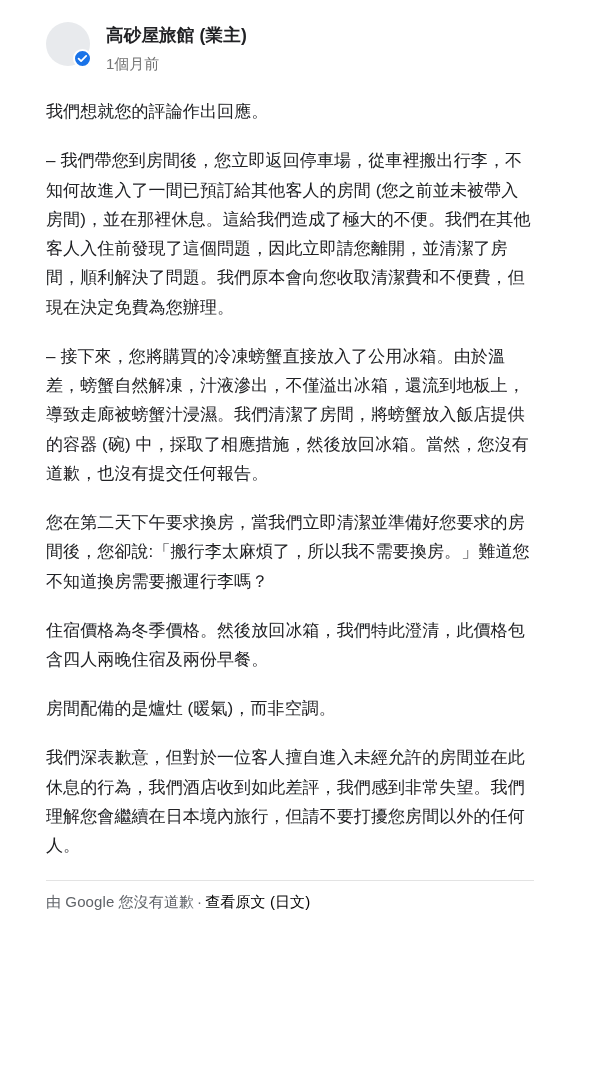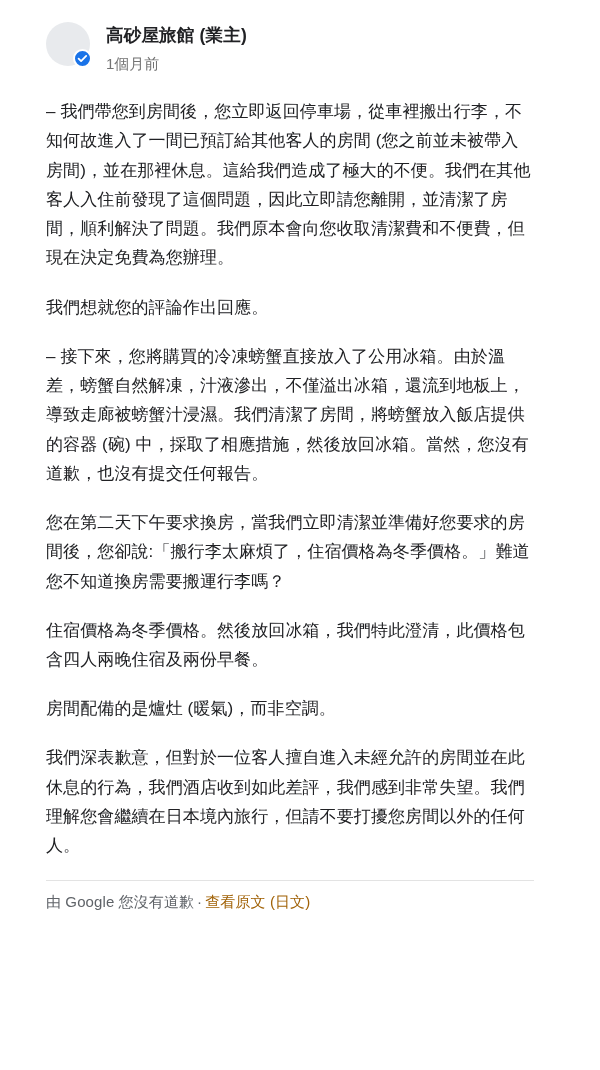--- a/index.html
+++ b/index.html
@@ -83,21 +83,21 @@
   }
   .footer {
     margin-top: 14px;
     padding-top: 12px;
     border-top: 1px solid #e3e3e3;
     font-size: 15px;
     color: #5f6368;
     letter-spacing: 0.1px;
   }
   .footer a {
-    color: #a16207;
+    color: #000000;
     text-decoration: none;
   }
   .footer .sep {
     margin: 0 3px;
   }
 </style>
 </head>
 <body>
 
 <div class="page">
@@ -110,24 +110,24 @@
         </svg>
       </span>
     </div>
     <div class="header-text">
       <div class="owner-name">高砂屋旅館 (業主)</div>
       <div class="timestamp">1個月前</div>
     </div>
   </div>
 
   <div class="body-text">
+    <p class="para">我們想就您的評論作出回應。</p>
     <p class="para">– 我們帶您到房間後，您立即返回停車場，從車裡搬出行李，不知何故進入了一間已預訂給其他客人的房間 (您之前並未被帶入房間)，並在那裡休息。這給我們造成了極大的不便。我們在其他客人入住前發現了這個問題，因此立即請您離開，並清潔了房間，順利解決了問題。我們原本會向您收取清潔費和不便費，但現在決定免費為您辦理。</p>
-    <p class="para">我們想就您的評論作出回應。</p>
     <p class="para">– 接下來，您將購買的冷凍螃蟹直接放入了公用冰箱。由於溫差，螃蟹自然解凍，汁液滲出，不僅溢出冰箱，還流到地板上，導致走廊被螃蟹汁浸濕。我們清潔了房間，將螃蟹放入飯店提供的容器 (碗) 中，採取了相應措施，然後放回冰箱。當然，您沒有道歉，也沒有提交任何報告。</p>
-    <p class="para">您在第二天下午要求換房，當我們立即清潔並準備好您要求的房間後，您卻說:「搬行李太麻煩了，住宿價格為冬季價格。」難道您不知道換房需要搬運行李嗎？</p>
+    <p class="para">您在第二天下午要求換房，當我們立即清潔並準備好您要求的房間後，您卻說:「搬行李太麻煩了，所以我不需要換房。」難道您不知道換房需要搬運行李嗎？</p>
     <p class="para">住宿價格為冬季價格。然後放回冰箱，我們特此澄清，此價格包含四人兩晚住宿及兩份早餐。</p>
     <p class="para">房間配備的是爐灶 (暖氣)，而非空調。</p>
     <p class="para">我們深表歉意，但對於一位客人擅自進入未經允許的房間並在此休息的行為，我們酒店收到如此差評，我們感到非常失望。我們理解您會繼續在日本境內旅行，但請不要打擾您房間以外的任何人。</p>
   </div>
 
   <div class="footer">
     <span>由 Google 您沒有道歉</span><span class="sep">·</span><a href="#">查看原文 (日文)</a>
   </div>
 
 </div>

